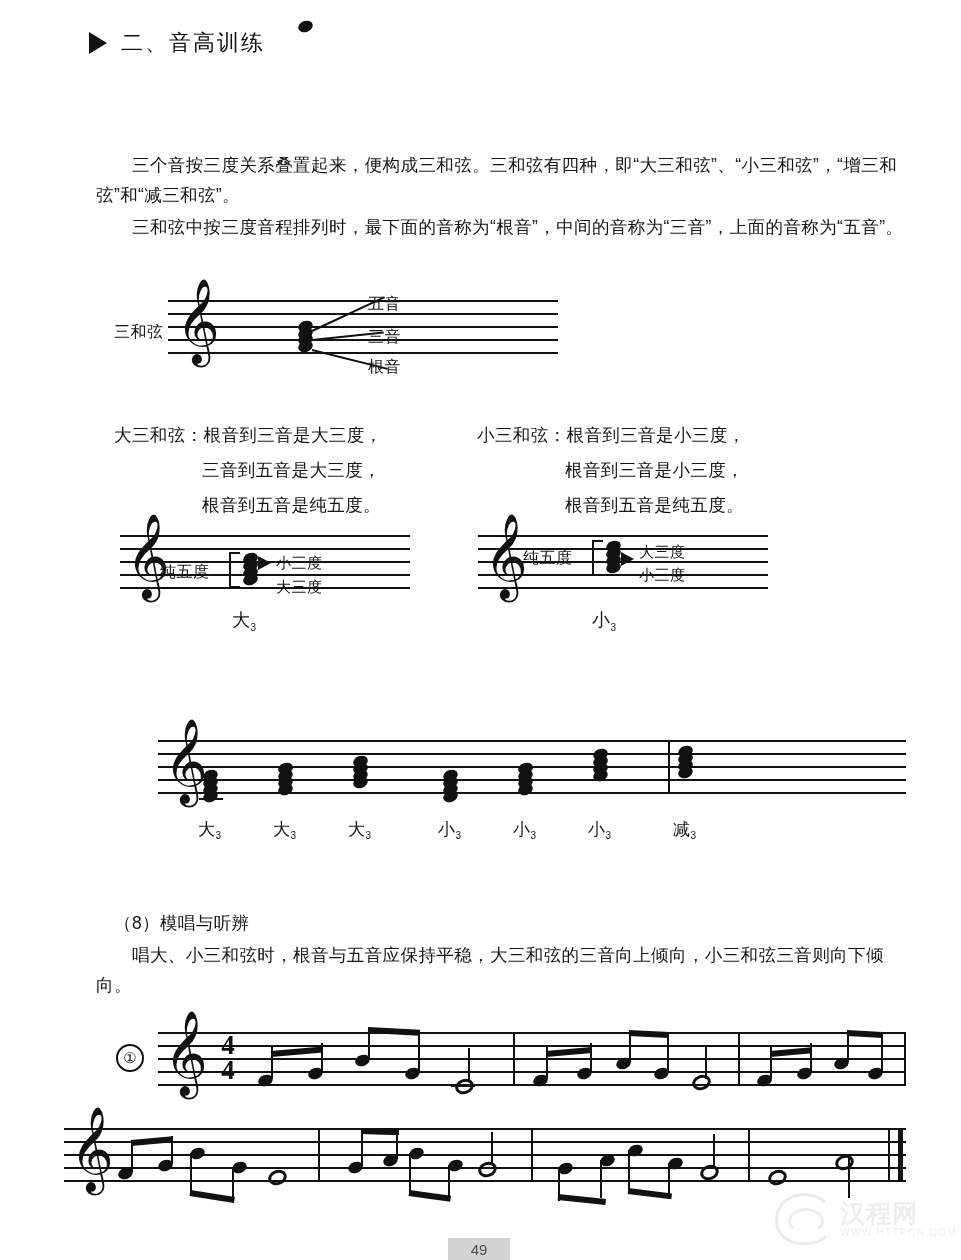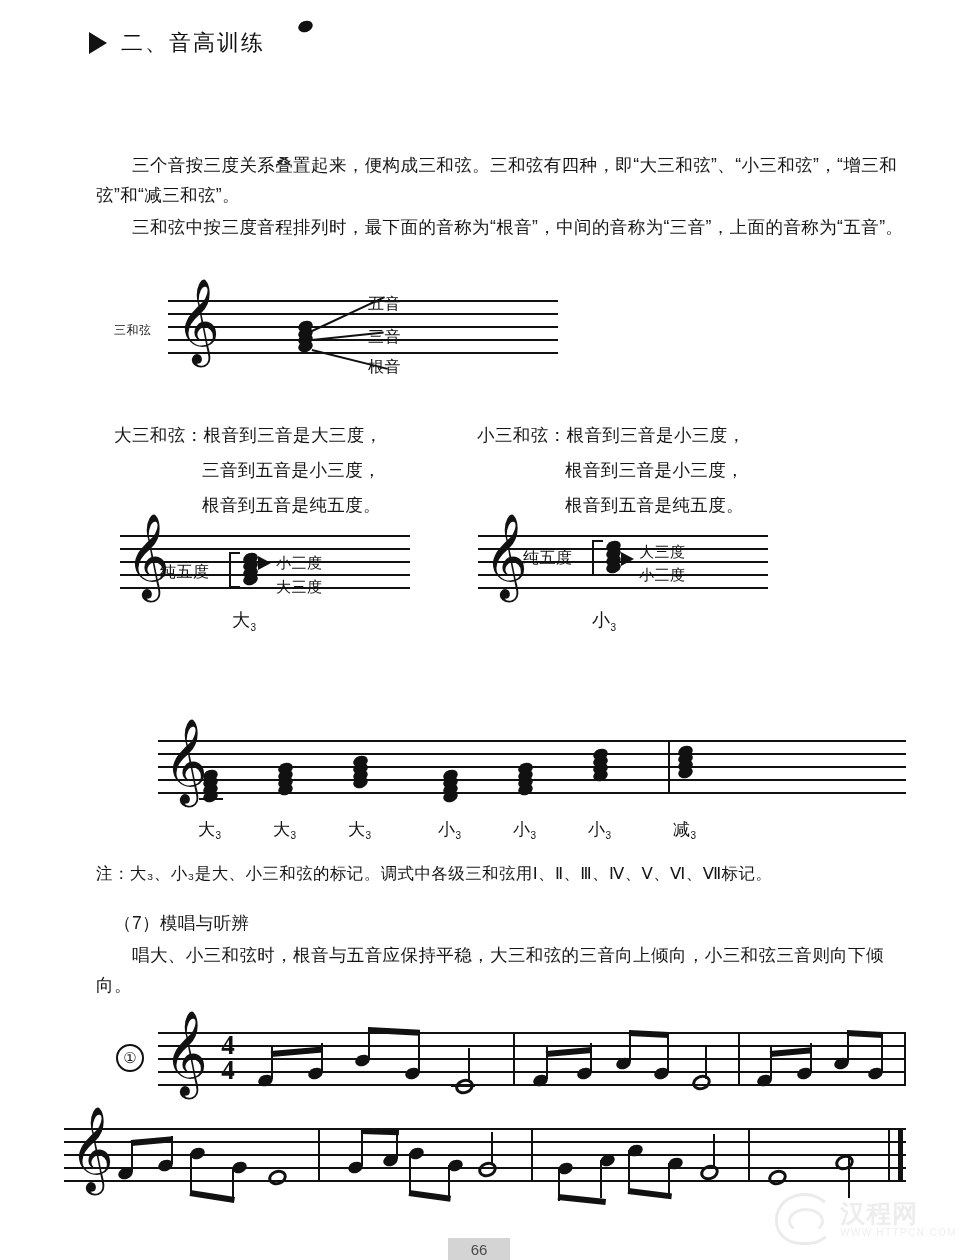--- a/index.html
+++ b/index.html
@@ -201,21 +201,21 @@
     <span class="tri"></span>
     <span class="sec-head-text">二、音高训练</span>
   </div>
 
 
   <div class="txt para" style="top:150px;">三个音按三度关系叠置起来，便构成三和弦。三和弦有四种，即“大三和弦”、“小三和弦”，“增三和弦”和“减三和弦”。</div>
 
   <div class="txt para" style="top:212px;">三和弦中按三度音程排列时，最下面的音称为“根音”，中间的音称为“三音”，上面的音称为“五音”。</div>
 
   <div>
-    <div class="lab" style="left:114px; top:322px; font-size:12px;">三和弦</div>
+    <div class="lab" style="left:114px; top:322px; font-size:16px;">三和弦</div>
 
     <div class="staff" style="left:168px; top:300px; width:390px; height:60px;">
       <div class="line" style="top:0px;  width:390px;"></div>
       <div class="line" style="top:13px; width:390px;"></div>
       <div class="line" style="top:26px; width:390px;"></div>
       <div class="line" style="top:39px; width:390px;"></div>
       <div class="line" style="top:52px; width:390px;"></div>
     </div>
 
     <div class="clef" style="left:176px; top:283px; font-size:74px;">𝄞</div>
@@ -232,21 +232,21 @@
     <div class="leader" style="left:312px; top:339px; width:72px; transform:rotate(-6deg);"></div>
     <div class="leader" style="left:312px; top:349px; width:78px; transform:rotate(14deg);"></div>
 
     <div class="lab" style="left:368px; top:294px;">五音</div>
     <div class="lab" style="left:368px; top:327px;">三音</div>
     <div class="lab" style="left:368px; top:357px;">根音</div>
   </div>
 
   <div>
     <div class="txt" style="left:114px; top:418px; line-height:35px;">大三和弦：根音到三音是大三度，</div>
-    <div class="txt" style="left:202px; top:453px; line-height:35px;">三音到五音是小三度，</div>
+    <div class="txt" style="left:202px; top:453px; line-height:35px;">三音到五音是大三度，</div>
     <div class="txt" style="left:202px; top:488px; line-height:35px;">根音到五音是纯五度。</div>
   </div>
 
   <div>
     <div class="txt" style="left:477px; top:418px; line-height:35px;">小三和弦：根音到三音是小三度，</div>
     <div class="txt" style="left:565px; top:453px; line-height:35px;">根音到三音是小三度，</div>
     <div class="txt" style="left:565px; top:488px; line-height:35px;">根音到五音是纯五度。</div>
   </div>
 
   <div>
@@ -350,23 +350,22 @@
 
     <div class="lab" style="left:198px; top:818px; font-size:17px;"><span>大</span><sub>3</sub></div>
     <div class="lab" style="left:273px; top:818px; font-size:17px;"><span>大</span><sub>3</sub></div>
     <div class="lab" style="left:348px; top:818px; font-size:17px;"><span>大</span><sub>3</sub></div>
     <div class="lab" style="left:438px; top:818px; font-size:17px;"><span>小</span><sub>3</sub></div>
     <div class="lab" style="left:513px; top:818px; font-size:17px;"><span>小</span><sub>3</sub></div>
     <div class="lab" style="left:588px; top:818px; font-size:17px;"><span>小</span><sub>3</sub></div>
     <div class="lab" style="left:673px; top:818px; font-size:17px;"><span>减</span><sub>3</sub></div>
   </div>
 
-  <div class="txt para noindent" style="top:858px; font-size:16.5px;">注：大₃、小₃是大、小三和弦的标记。调式中各级三和弦用Ⅰ、Ⅱ、Ⅲ、Ⅳ、Ⅴ、Ⅵ、Ⅶ标记。</div>
-
-  <div class="txt" style="left:114px; top:908px;">（7）模唱与听辨</div>
+
+  <div class="txt" style="left:114px; top:908px;">（8）模唱与听辨</div>
   <div class="txt para" style="top:940px;">唱大、小三和弦时，根音与五音应保持平稳，大三和弦的三音向上倾向，小三和弦三音则向下倾向。</div>
 
   <div>
     <div class="circnum" style="left:116px; top:1044px;">①</div>
 
     <div class="staff" style="left:158px; top:1032px; width:748px; height:53px;">
       <div class="line" style="top:0px;  width:748px;"></div>
       <div class="line" style="top:13px; width:748px;"></div>
       <div class="line" style="top:26px; width:748px;"></div>
       <div class="line" style="top:39px; width:748px;"></div>
@@ -497,15 +496,15 @@
   </div>
 
   <div class="watermark">
     <div class="wm-swirl"></div>
     <div class="wm-right">
       <div class="wm-cn">汉程网</div>
       <div class="wm-url">WWW.HTTPCN.COM</div>
     </div>
   </div>
 
-  <div class="pagenum">66</div>
+  <div class="pagenum">49</div>
 
 </div>
 
 </body></html>

